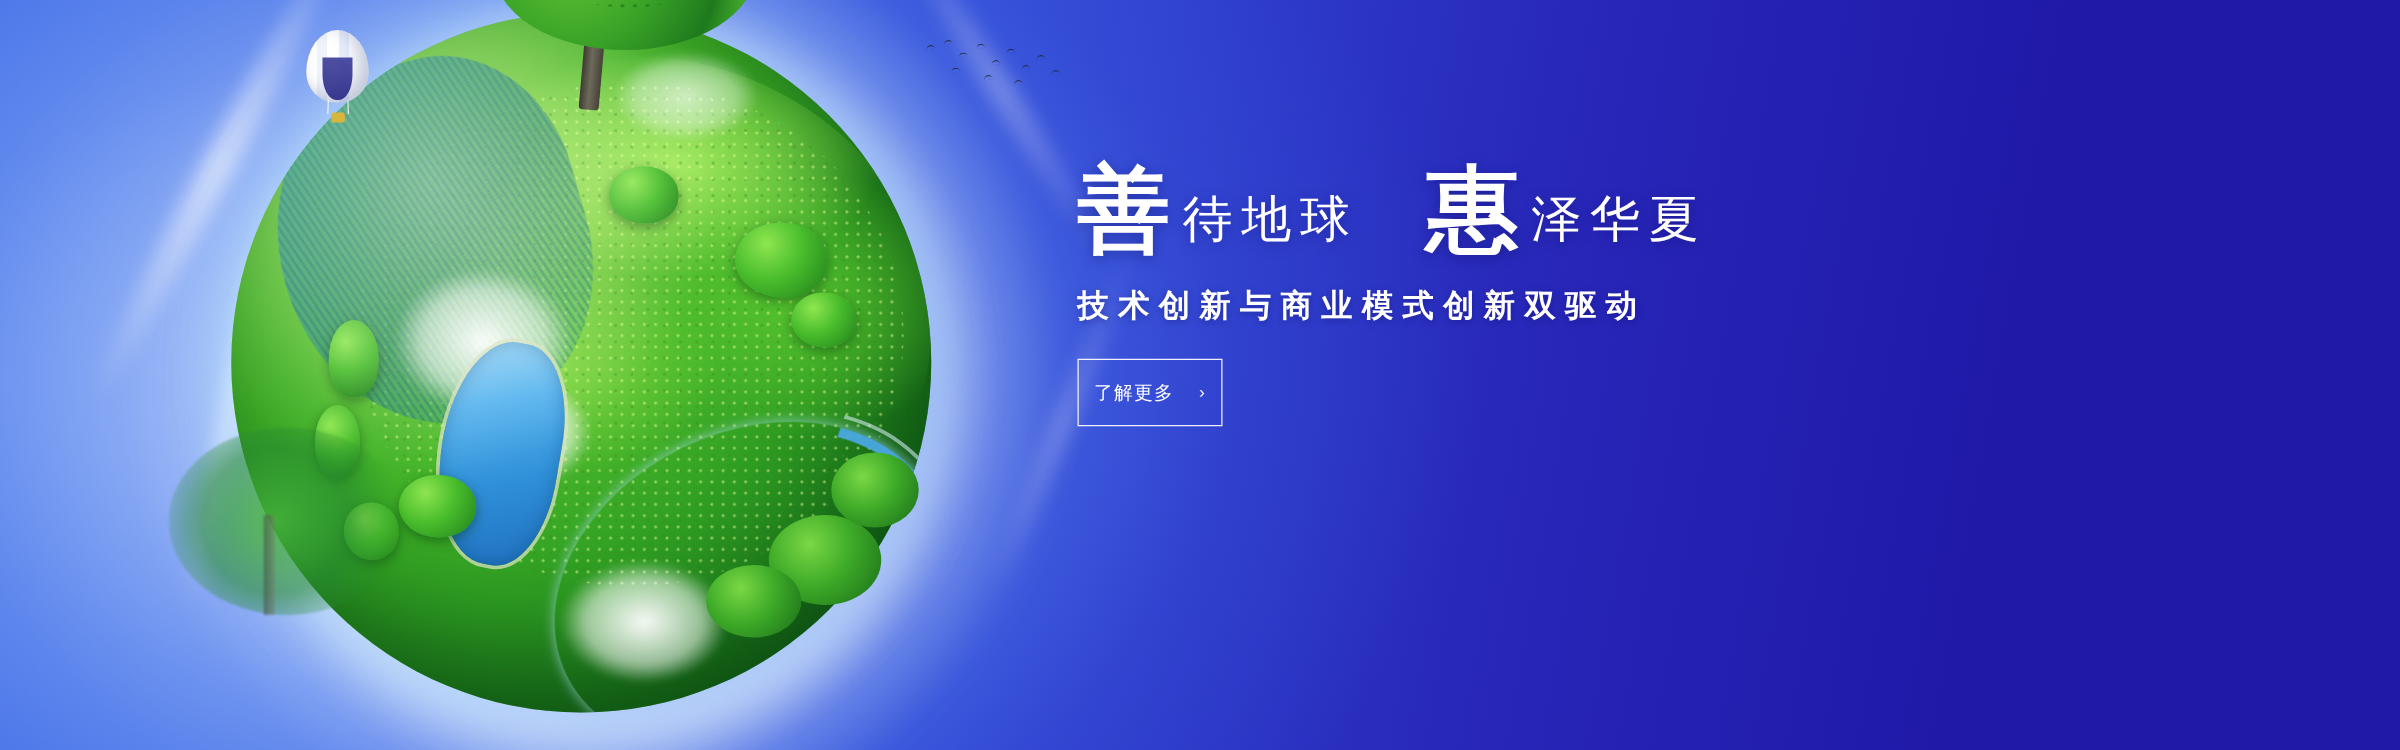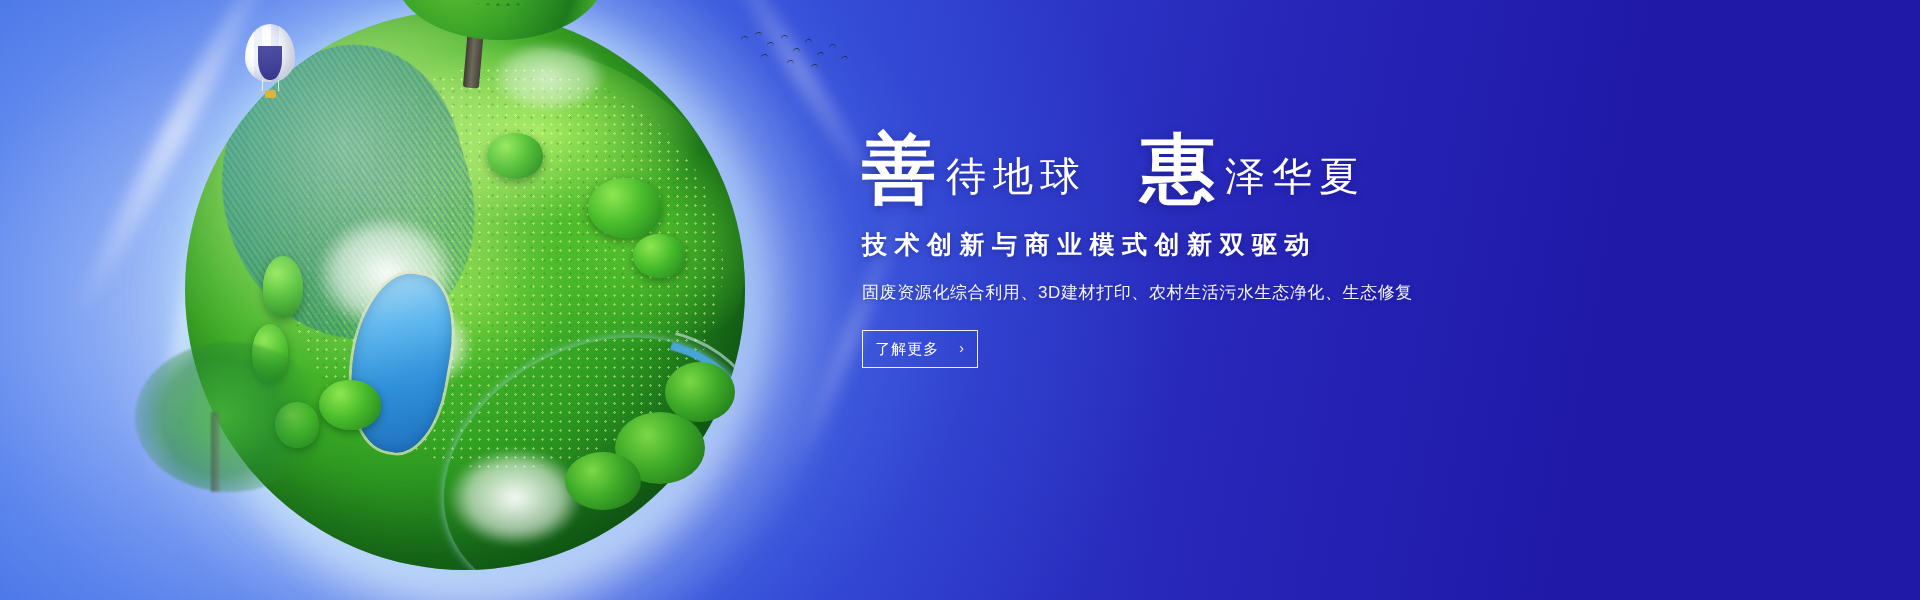--- a/index.html
+++ b/index.html
@@ -249,21 +249,21 @@
     font-size:17px;
     letter-spacing:.6px;
     color:#f2f5ff;
     white-space:nowrap;
     text-shadow:0 1px 5px rgba(10,10,80,.35);
   }
   .cta{
     margin-top:26px;
     display:inline-flex; align-items:center; justify-content:center;
     gap:20px;
-    width:116px; height:38px;
+    width:116px; height:54px;
     border:1px solid rgba(255,255,255,.92);
     background:transparent;
     color:#fff;
     font-size:15px;
     letter-spacing:1px;
     cursor:pointer;
     font-family:"Liberation Sans","DejaVu Sans",sans-serif;
   }
   .cta .chev{ font-size:14px; opacity:.95; transform:translateY(-1px); }
 </style>
@@ -343,21 +343,20 @@
     <div class="headline">
       <span class="hl-big">善</span>
       <span class="hl-small">待地球</span>
       <span class="hl-gap"></span>
       <span class="hl-big">惠</span>
       <span class="hl-small">泽华夏</span>
     </div>
 
     <div class="subtitle">技术创新与商业模式创新双驱动</div>
 
-    <div class="desc">固废资源化综合利用、3D建材打印、农村生活污水生态净化、生态修复</div>
 
     <button class="cta">
       <span>了解更多</span>
       <span class="chev">›</span>
     </button>
 
   </div>
 </div>
 
 </body></html>

